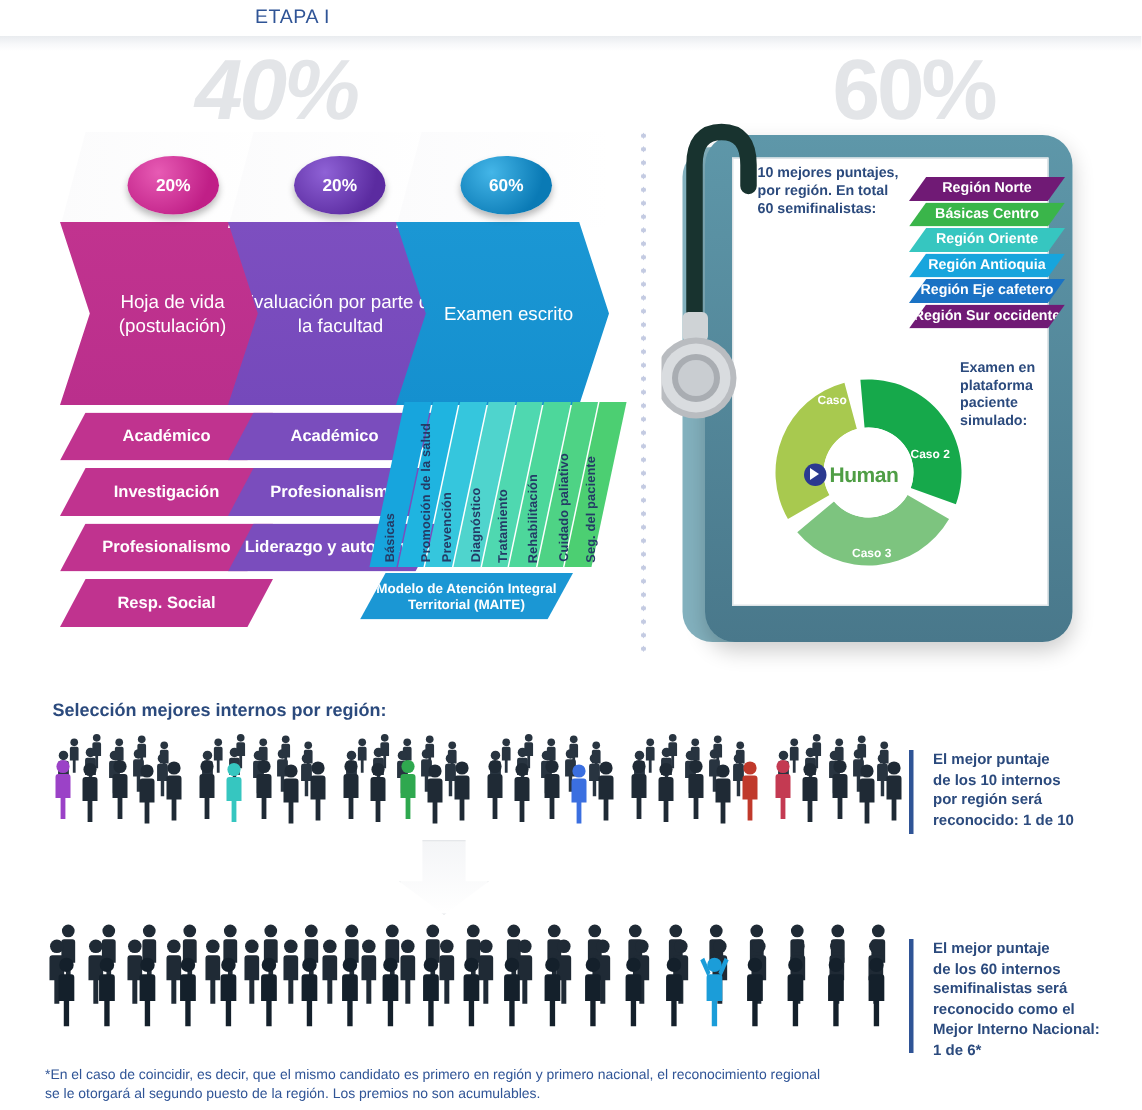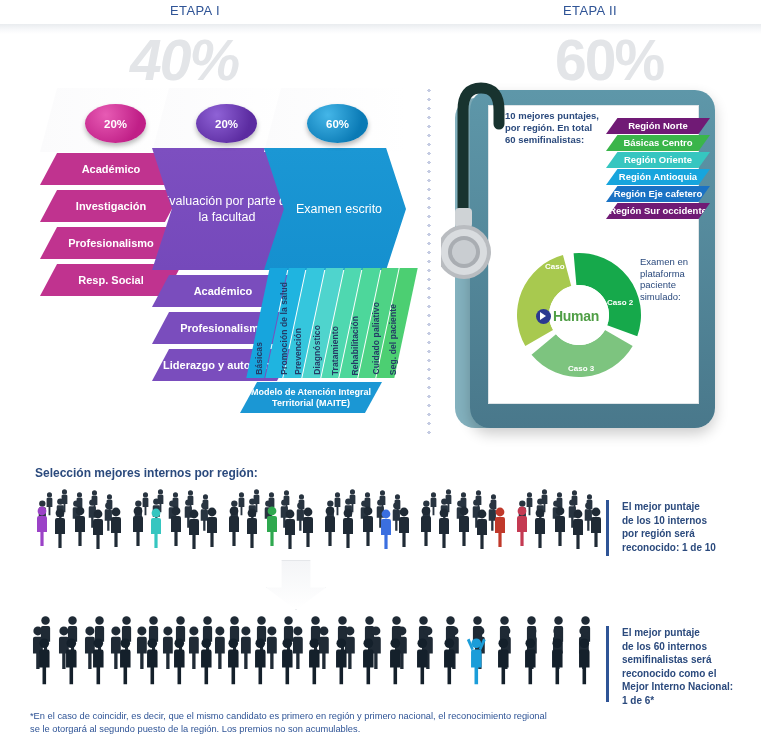--- a/index.html
+++ b/index.html
@@ -154,22 +154,22 @@
     background:#2b3990;position:relative;flex:0 0 auto;
   }
   .human-mark:after{
     content:"";position:absolute;left:4px;top:3px;
     border-left:6px solid #ffffff;border-top:4px solid transparent;
     border-bottom:4px solid transparent;
   }
   .human-word{font-size:14px;font-weight:bold;color:#4f9e45;letter-spacing:-.3px;}
 
   .exam-note{
-    position:absolute;left:640px;top:256px;width:72px;
-    font-size:9.5px;line-height:11.5px;font-weight:normal;color:#2b4a7d;
+    position:absolute;left:640px;top:240px;width:72px;
+    font-size:9.5px;line-height:11.5px;font-weight:bold;color:#2b4a7d;
   }
 
   
   .sect-caption{
     position:absolute;left:35px;top:466px;font-size:12px;font-weight:bold;color:#2b4a7d;
   }
   .crowd-row{position:absolute;left:28px;top:486px;width:560px;height:66px;}
   .grp{position:absolute;top:0;}
 
   .arrow-down{
@@ -194,30 +194,33 @@
     position:absolute;left:30px;top:710px;width:600px;
     font-size:9.3px;line-height:13px;color:#2f5496;white-space:pre-line;
   }
 </style>
 </head>
 <body>
 
 <div class="stage">
 
   <div class="etapa-title" id="etapa1-title">ETAPA I</div>
-  <div class="etapa-title" id="etapa2-title">ETAPA II</div>
   <div class="header-rule"></div>
 
   <div class="big-pct" id="pct-40">40%</div>
   <div class="big-pct" id="pct-60">60%</div>
 
   <div class="divider"></div>
 
   <div class="chev-col" id="col-pink">
     <div class="chev-top"></div>
+    <div class="chev-main">
+      <span>Hoja de vida
+(postulación)</span>
+    </div>
     <div class="chev-sub">
         <span>Académico</span>
       </div>
     <div class="chev-sub">
         <span>Investigación</span>
       </div>
     <div class="chev-sub">
         <span>Profesionalismo</span>
       </div>
     <div class="chev-sub">

